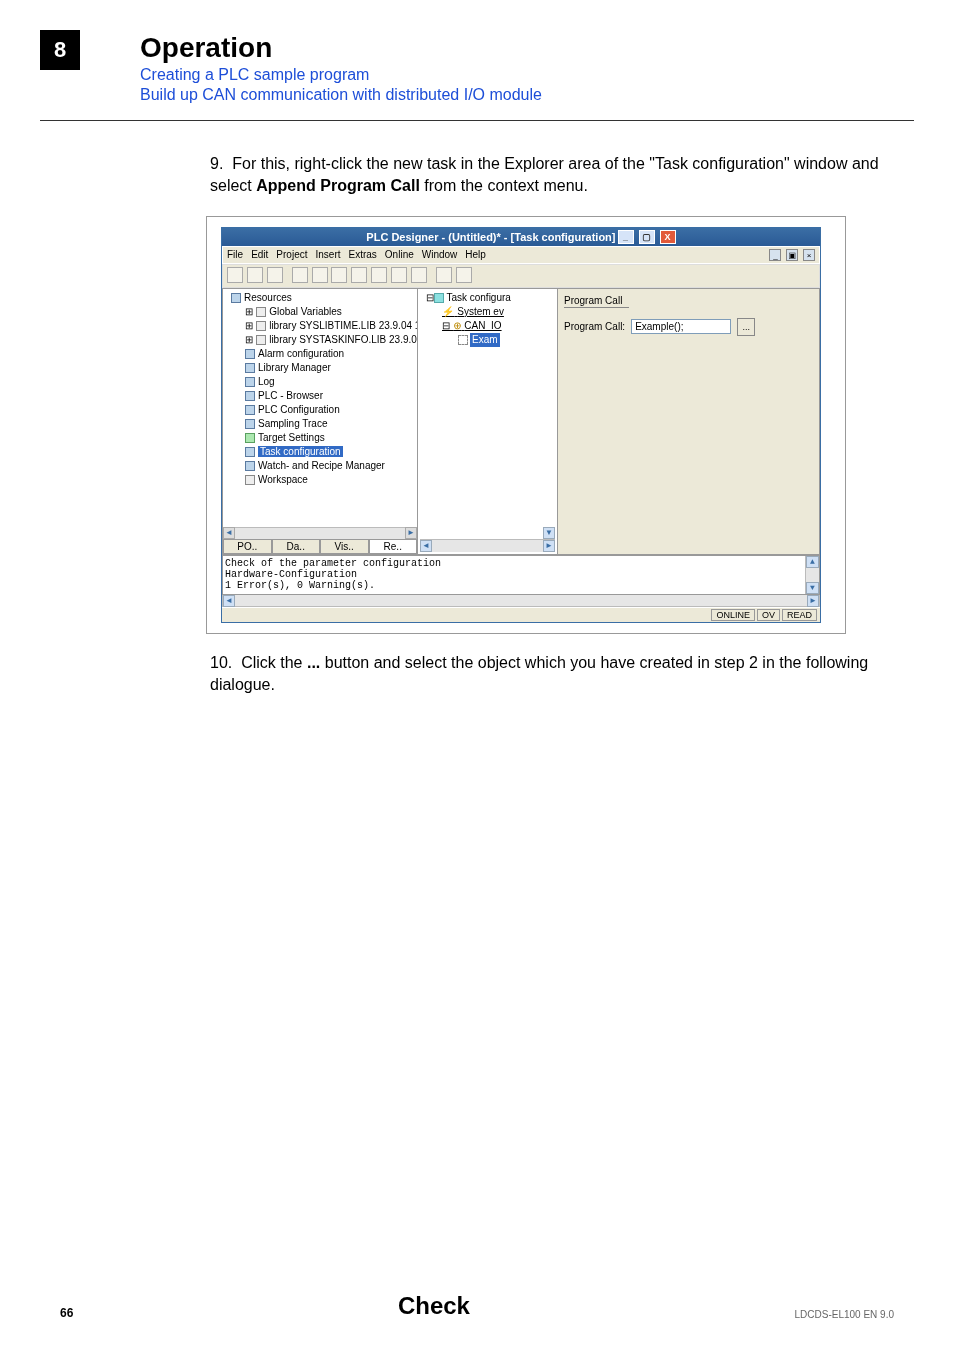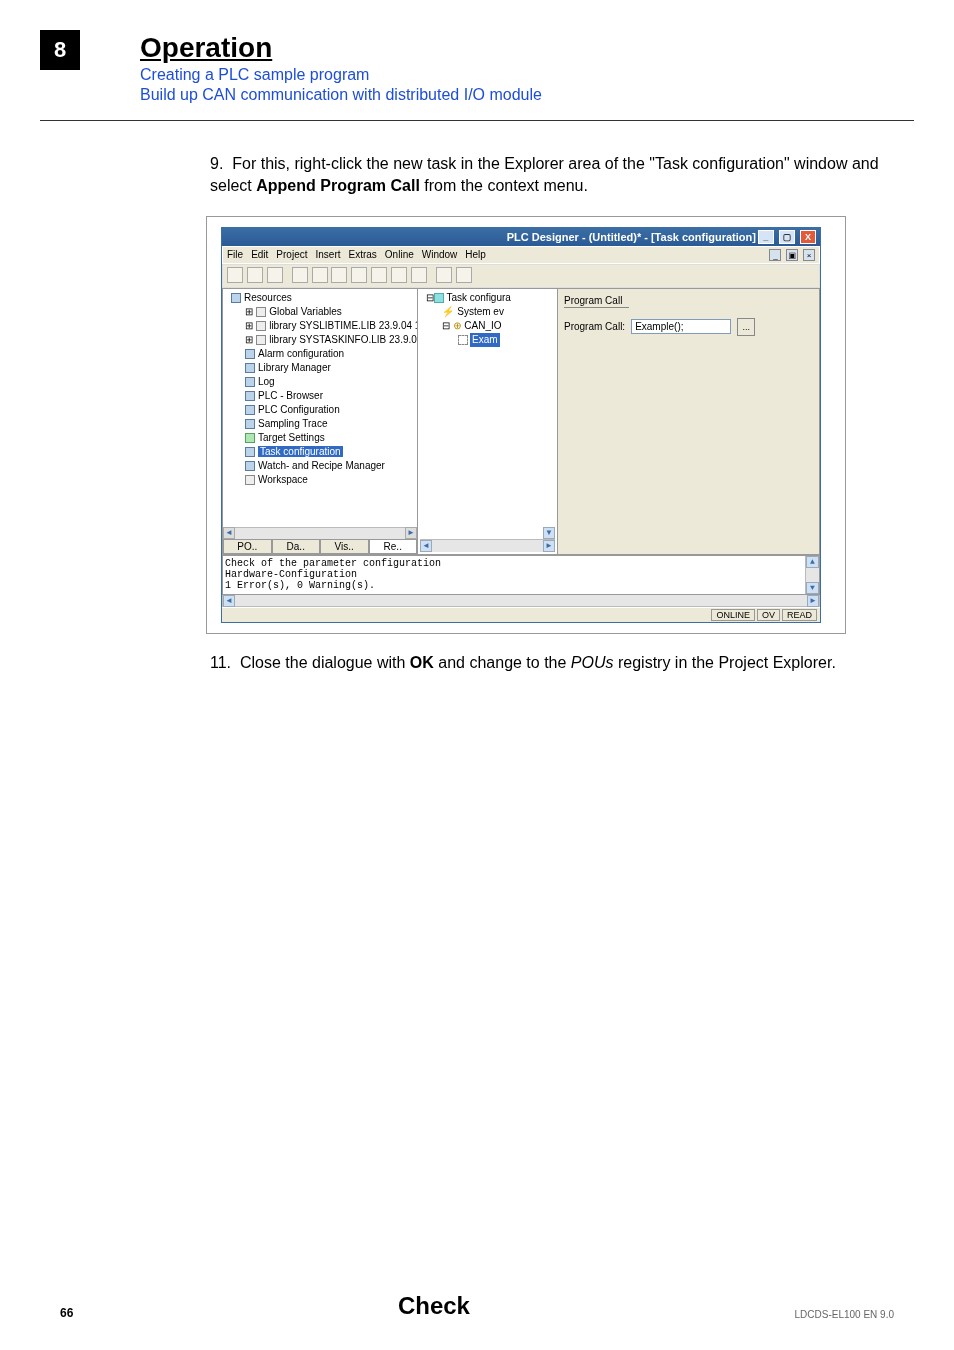--- a/index.html
+++ b/index.html
@@ -25,21 +25,20 @@
       height: 40px;
       display: flex;
       align-items: center;
       justify-content: center;
       margin-right: 60px;
     }
     .header-text { padding-top: 2px; }
     .chapter-title {
       font-size: 28px;
       font-weight: bold;
-      text-decoration: underline;
     }
     .sub1, .sub2 {
       font-size: 16px;
       color: #1d4ed8;
       margin-top: 2px;
     }
     .divider {
       border: none;
       border-top: 1.5px solid #333;
       margin: 8px 40px 0 40px;
@@ -66,21 +65,21 @@
       width: 600px;
       background: #ece9d8;
       border: 1px solid #3a6ea5;
     }
     .titlebar {
       background: linear-gradient(to bottom, #3b6ea5, #2a5a95);
       color: #fff;
       padding: 2px 4px;
       display: flex;
       align-items: center;
-      justify-content: flex-end;
+      justify-content: center;
       font-weight: bold;
       font-size: 11px;
     }
     .title-icons span {
       display: inline-block;
       width: 16px;
       height: 14px;
       background: #d6e4f8;
       margin-left: 2px;
       border: 1px solid #fff;
@@ -180,21 +179,21 @@
       width: 140px;
       border-right: 1px solid #999;
       padding: 2px;
       font-size: 10px;
       position: relative;
       display:flex; flex-direction:column;
     }
     .mid-tree { flex:1; white-space: nowrap; overflow: hidden; }
     .mid-tree .row { line-height: 14px; }
     .mid-tree .i1 { padding-left: 6px; }
-    .mid-tree .i2 { padding-left: 22px; }
+    .mid-tree .i2 { padding-left: 22px; text-decoration: underline; }
     .mid-tree .i3 { padding-left: 38px; }
     .mid-tree .lightning { color: #c8b400; font-weight: bold; }
     .mid-tree .cyan { display:inline-block; width:10px; height:10px; background:#8be0e0; border:1px solid #5aa; margin-right:2px; vertical-align:middle; }
     .mid-tree .doc { display:inline-block; width:10px; height:10px; background:#fff; border:1px dashed #888; margin-right:2px; vertical-align:middle; }
     .mid-selected { background:#316ac5; color:#fff; padding:0 2px; display:inline-block;text-align:center; }
     .mid-scroll { text-align:right; }
     .mid-scroll span { display:inline-block; width:12px; height:12px; background:#cfe0f5; border:1px solid #9ab; font-size:8px; text-align:center; line-height:10px; color:#3a6ea5; margin-left:1px; }
     .mid-scroll-bot { display:flex; justify-content:space-between; border-top:1px solid #bbb; background:#e6e6e6; }
     .mid-scroll-bot span { width:12px; height:12px; background:#cfe0f5; border:1px solid #9ab; font-size:8px; text-align:center; line-height:10px; color:#3a6ea5; }
     .right-panel {
@@ -385,24 +384,24 @@
         <span>►</span>
       </div>
       <div class="statusbar">
         <span>ONLINE</span>
         <span>OV</span>
         <span>READ</span>
       </div>
     </div>
   </div>
 
-
-  <p class="step11">
-    <span>11.</span>
-    &nbsp;<span>Close the dialogue with </span><span class="bold">OK</span><span> and change to the </span><span class="italic">POUs</span><span> registry in the Project Explorer.</span>
+  <p class="step10">
+    <span>10.</span>
+    &nbsp;<span>Click the </span><span class="bold">...</span><span> button and select the object which you have created in step 2 in the following dialogue.</span>
   </p>
+
 </div>
 
 <div class="footer">
   <span class="pgnum">66</span>
   <span class="brand">Check</span>
   <span class="docid">LDCDS-EL100 EN 9.0</span>
 </div>
 
 </body></html>

